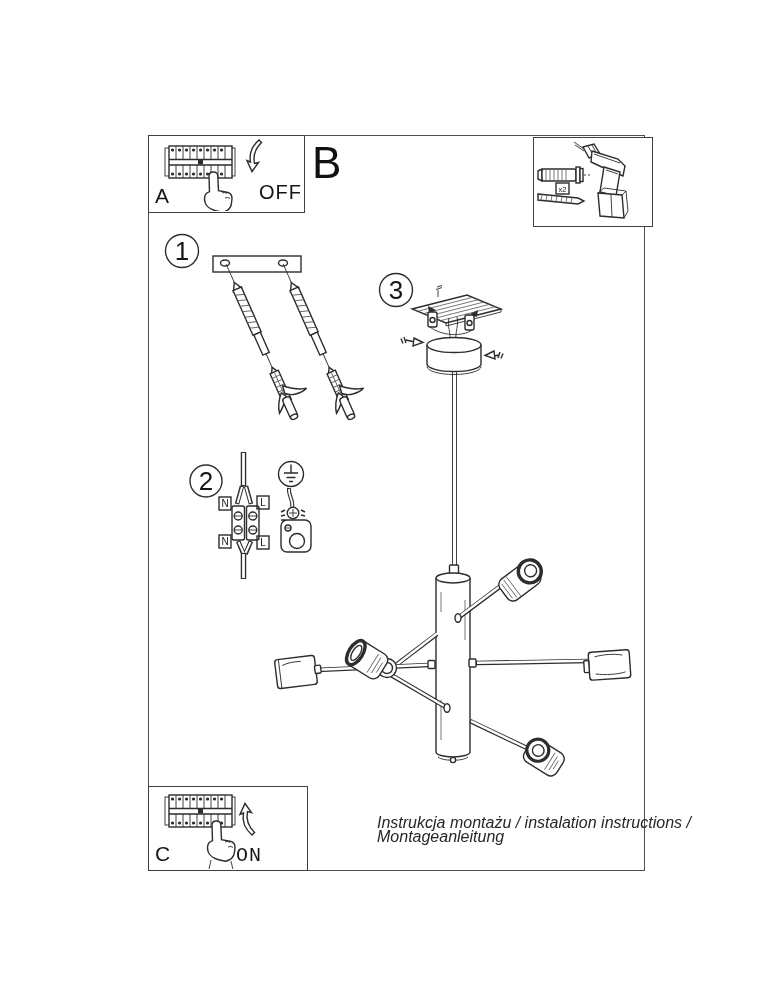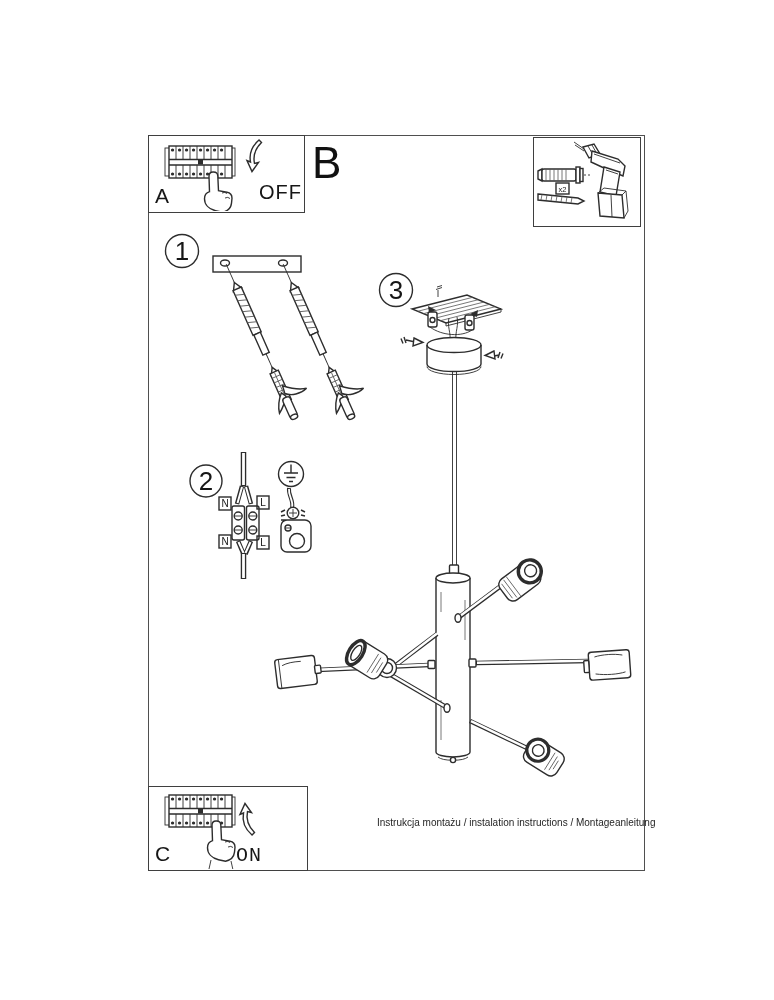--- a/index.html
+++ b/index.html
@@ -2,28 +2,28 @@
 <html><head>
 <meta charset="utf-8">
 <style>
   html,body{margin:0;padding:0;background:#fff;}
   .page{position:relative;width:774px;height:1000px;background:#fff;overflow:hidden;
         font-family:"Liberation Sans", sans-serif;color:#1e1e1e;}
   .main-frame{position:absolute;left:148px;top:135px;width:497px;height:736px;
               border:1.3px solid #4f4f4f;box-sizing:border-box;background:#fff;}
   .box{position:absolute;border:1.3px solid #3f3f3f;box-sizing:border-box;background:#fff;}
   .box-a{left:148px;top:135px;width:157px;height:78px;}
-  .box-tools{left:533px;top:137px;width:108px;height:90px;}
+  .box-tools{left:533px;top:137px;width:120px;height:90px;}
   .box-c{left:148px;top:786px;width:160px;height:85px;}
   .corner-label{position:absolute;left:6px;bottom:4px;font-size:21px;color:#161616;}
   .switch-label{position:absolute;font-size:20px;letter-spacing:1px;color:#161616;}
   .lbl-off{left:86px;top:45px;margin-left:24px;}
   .lbl-on{left:87px;top:57px;font-family:Liberation Mono, monospace;}
   .letter-b{position:absolute;left:312px;top:138px;font-size:44px;color:#111;}
-  .footer{position:absolute;left:377px;top:816px;font-size:10px;line-height:14px;color:#262626;}
+  .footer{position:absolute;left:377px;top:816px;font-size:16px;line-height:14px;color:#262626;font-style:italic;}
   .art{position:absolute;left:0;top:0;}
   svg{display:block;}
   .ink{stroke:#2d2d2d;fill:none;stroke-width:1.4;}
   .fw{stroke:#2d2d2d;fill:#ffffff;stroke-width:1.4;}
   .thin{stroke:#2d2d2d;fill:none;stroke-width:0.9;}
   .hatch{stroke:#555;fill:none;stroke-width:0.8;}
   .dark{fill:#2d2d2d;stroke:none;}
   .svgtext{font-family:"Liberation Sans",sans-serif;fill:#161616;}
 </style>
 </head>

